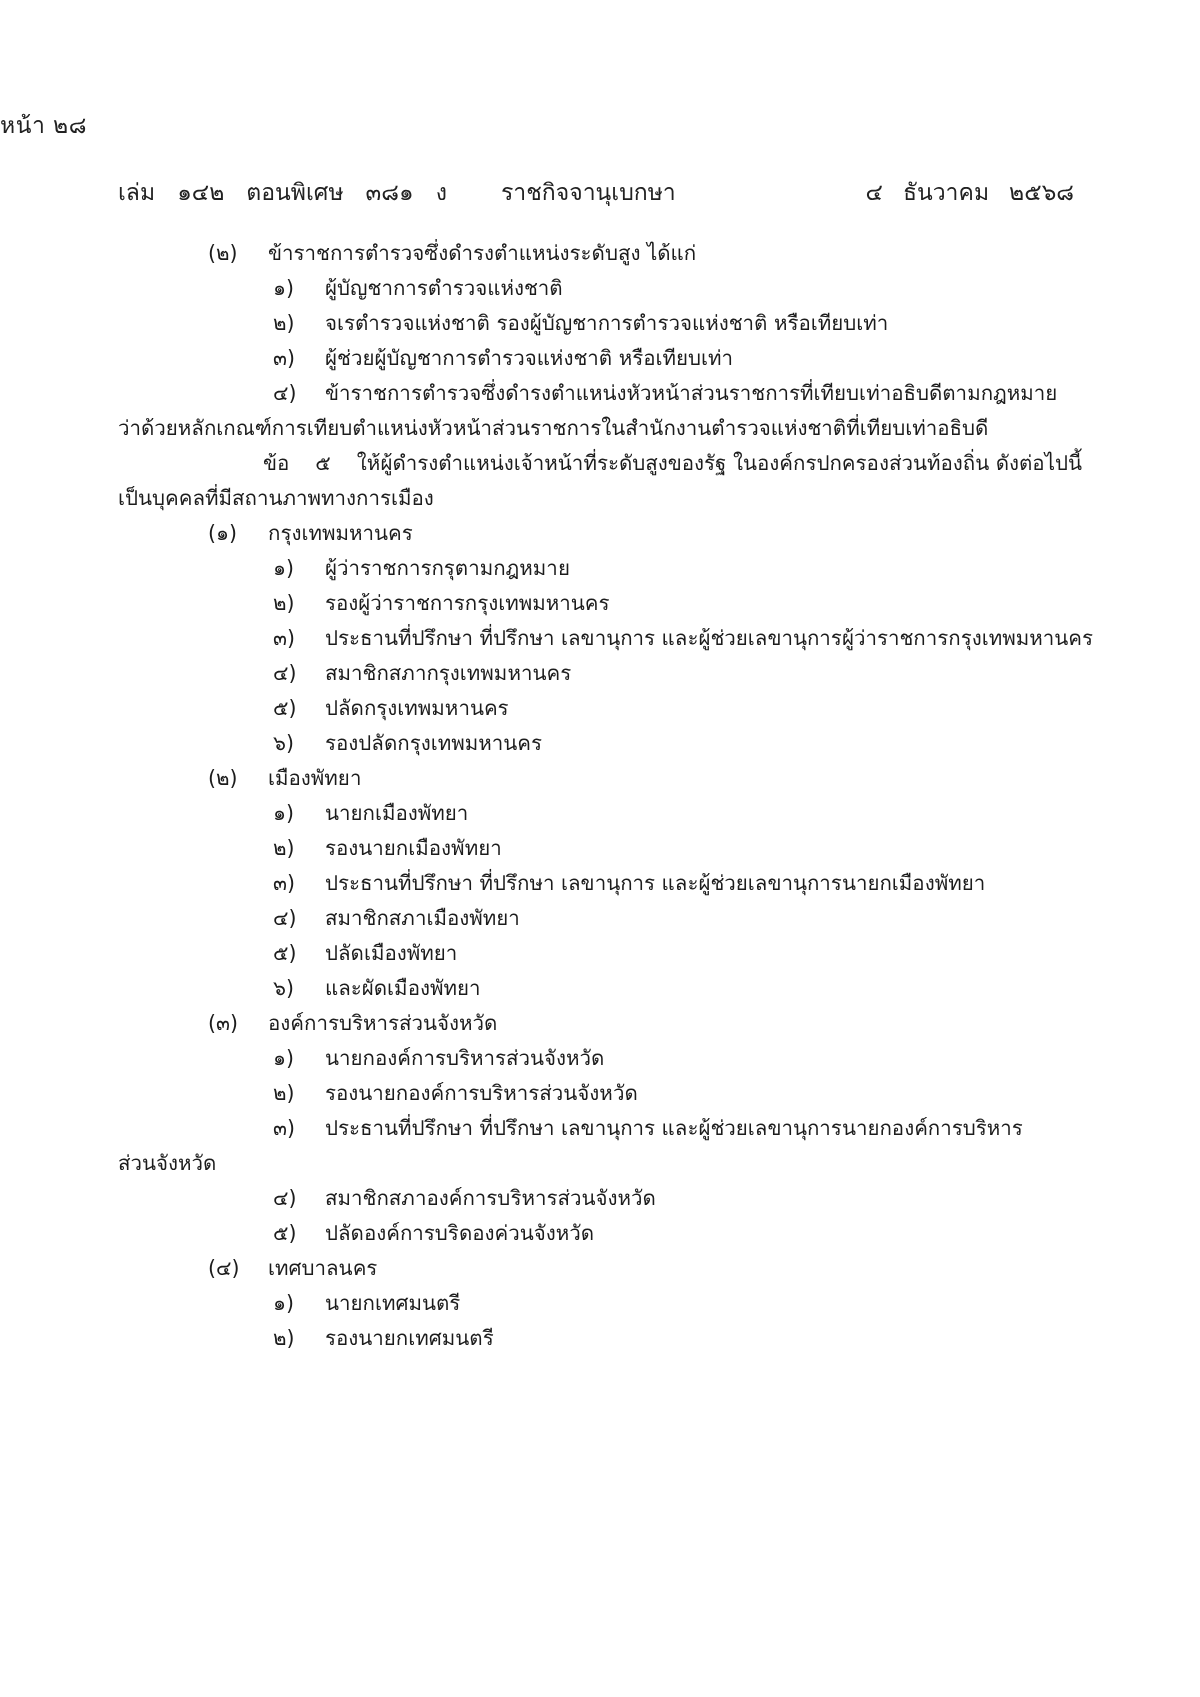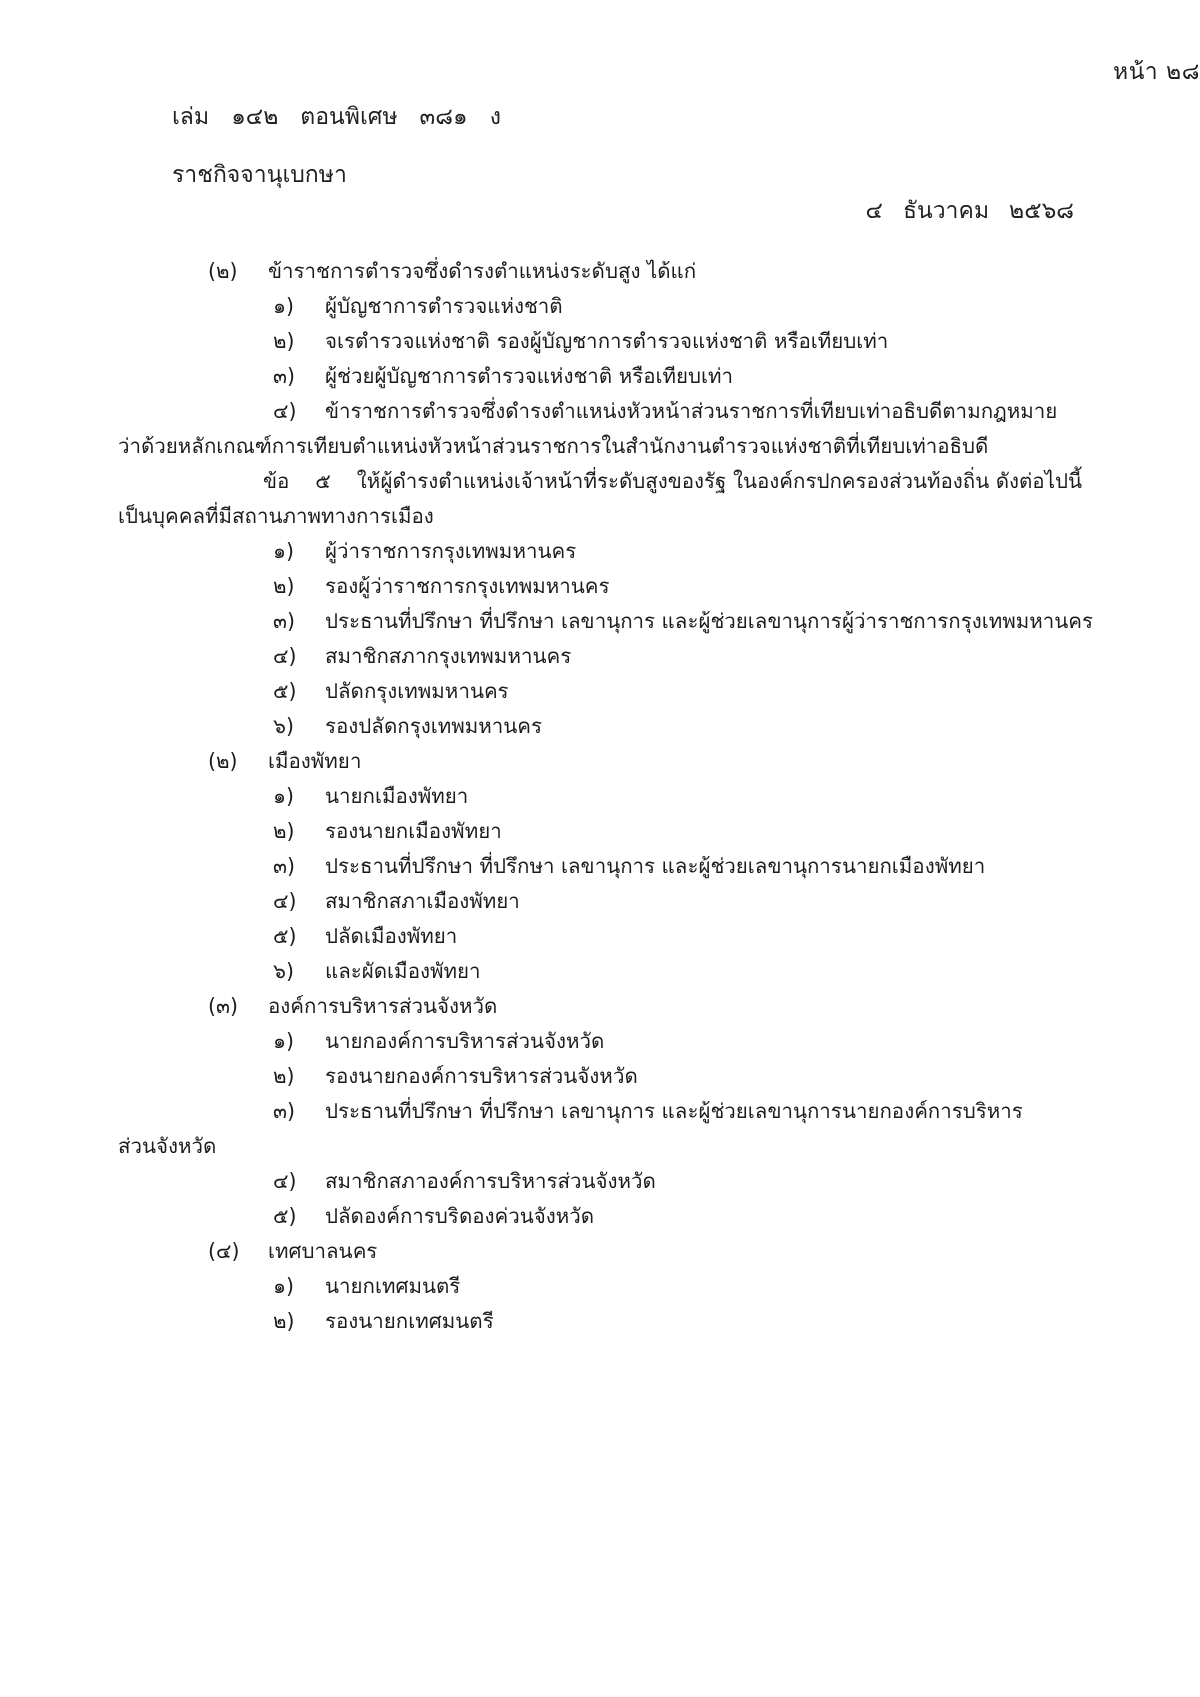--- a/index.html
+++ b/index.html
@@ -19,37 +19,36 @@
     position: relative;
     width: 1200px;
     height: 1697px;
     box-sizing: border-box;
     padding: 0;
     overflow: hidden;
   }
 
   
   .masthead {
-    margin-top: 58px;
-    text-align: right;
+    margin-top: 112px;
+    text-align: left;
   }
   .page-no {
     font-size: 23px;
     letter-spacing: 0.5px;
     line-height: 1.2;
     color: #222;
   }
   .header-row {
     display: flex;
     align-items: baseline;
     margin-top: 12px;
     padding: 0 118px 0 118px;
     font-size: 23px;
     color: #222;
-    flex-direction: column;
   }
   .header-left {
     display: flex;
     gap: 22px;
     white-space: nowrap;
   }
   .header-center {
     flex: 0 0 auto;
     margin-left: 54px;
     white-space: nowrap;
@@ -135,22 +134,25 @@
     <div class="line lvl-2">
       <span class="marker marker-num">๔)</span><span class="txt">ข้าราชการตำรวจซึ่งดำรงตำแหน่งหัวหน้าส่วนราชการที่เทียบเท่าอธิบดีตามกฎหมาย</span>
     </div>
     <div class="line lvl-flush">ว่าด้วยหลักเกณฑ์การเทียบตำแหน่งหัวหน้าส่วนราชการในสำนักงานตำรวจแห่งชาติที่เทียบเท่าอธิบดี</div>
 
     <div class="line lvl-para">
       <span>ข้อ</span><span class="wide-space-lg"></span><span>๕</span><span class="wide-space-lg"></span><span class="txt">ให้ผู้ดำรงตำแหน่งเจ้าหน้าที่ระดับสูงของรัฐ  ในองค์กรปกครองส่วนท้องถิ่น  ดังต่อไปนี้</span>
     </div>
     <div class="line lvl-flush">เป็นบุคคลที่มีสถานภาพทางการเมือง</div>
 
-    <div class="line lvl-2">
-      <span class="marker marker-num">๑)</span><span class="txt">ผู้ว่าราชการกรุงเทพมหานคร</span>
+    <div class="line lvl-1">
+      <span class="marker marker-paren">(๑)</span><span class="txt">กรุงเทพมหานคร</span>
+    </div>
+    <div class="line lvl-2">
+      <span class="marker marker-num">๑)</span><span class="txt">ผู้ว่าราชการกรุตามกฎหมาย</span>
     </div>
     <div class="line lvl-2">
       <span class="marker marker-num">๒)</span><span class="txt">รองผู้ว่าราชการกรุงเทพมหานคร</span>
     </div>
     <div class="line lvl-2">
       <span class="marker marker-num">๓)</span><span class="txt">ประธานที่ปรึกษา  ที่ปรึกษา  เลขานุการ  และผู้ช่วยเลขานุการผู้ว่าราชการกรุงเทพมหานคร</span>
     </div>
     <div class="line lvl-2">
       <span class="marker marker-num">๔)</span><span class="txt">สมาชิกสภากรุงเทพมหานคร</span>
     </div>

